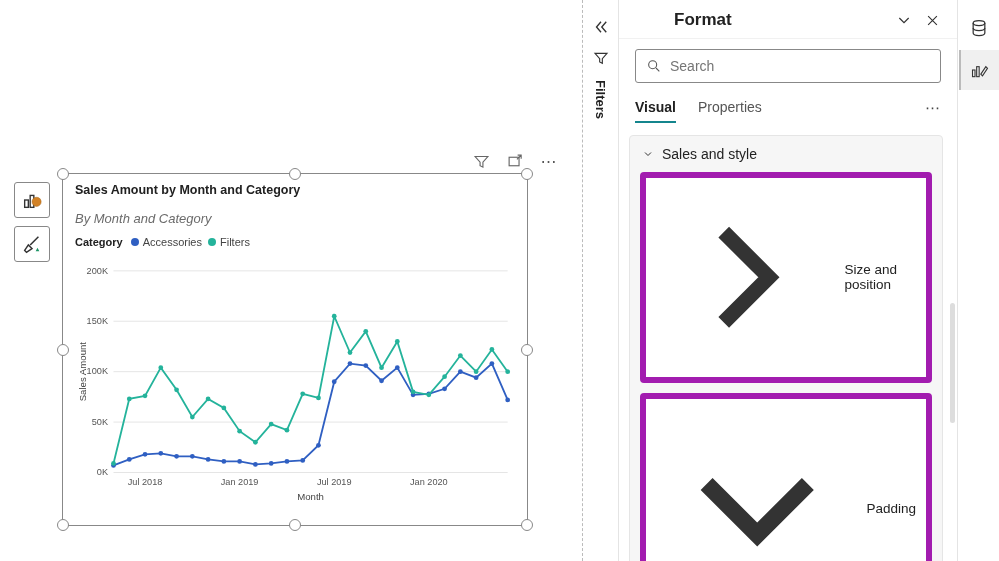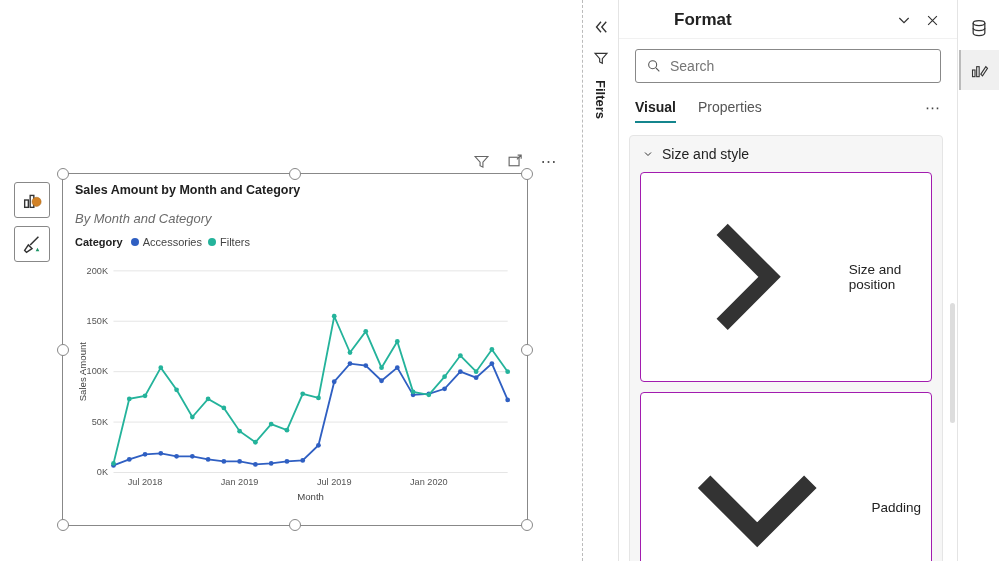--- a/index.html
+++ b/index.html
@@ -61,21 +61,21 @@
 .fp-tab.active { font-weight: 600; color: #212121; border-bottom-color: #14858d; }
 .fp-tabs .spacer { flex: 1; }
 .fp-tabs .more { color: #444; cursor: pointer; font-size: 15px; letter-spacing: 1px; }
 
 .fp-body { flex: 1; overflow-y: auto; padding: 12px 14px 12px 10px; position: relative; }
 .fp-scrollbar { position: absolute; right: 2px; top: 180px; width: 5px; height: 120px; background: #ddd; border-radius: 3px; }
 
 .card { background: #f6f6f6; border: 1px solid #e5e5e5; border-radius: 4px; margin-bottom: 10px; }
 .card-head { display: flex; align-items: center; padding: 10px 12px; gap: 8px; cursor: pointer; font-size: 14px; color: #222; }
 .card-head .chev { width: 12px; height: 12px; }
-.subcard { background: #fff; border: 1px solid #a21caf; border-radius: 4px; margin: 0 10px 10px 10px; }
+.subcard { background: #fff; border: 6px solid #a21caf; border-radius: 4px; margin: 0 10px 10px 10px; }
 .subcard-head { display: flex; align-items: center; padding: 9px 10px; gap: 8px; cursor: pointer; font-size: 13.5px; color: #222; }
 
 
 .right-rail { position: absolute; right: 0; top: 0; width: 42px; height: 561px; border-left: 1px solid #e4e4e4; display: flex; flex-direction: column; align-items: center; padding-top: 8px; gap: 2px; }
 .rr-btn { width: 40px; height: 40px; display: flex; align-items: center; justify-content: center; cursor: pointer; }
 .rr-btn.active { background: #f0f0f0; border-left: 2px solid #bbb; }
 </style>
 </head>
 <body>
 
@@ -255,21 +255,21 @@
     <div class="spacer"></div>
     <div class="more">⋯</div>
   </div>
 
   <div class="fp-body">
     <div class="card">
       <div class="card-head">
         <svg class="chev" viewBox="0 0 24 24">
             <path d="M6 9 L12 15 L18 9" fill="none" stroke="#333" stroke-width="2"></path>
           </svg>
-        <span>Size and style</span>
+        <span>Sales and style</span>
       </div>
 
       <div class="subcard">
         <div class="subcard-head">
           <svg class="chev" viewBox="0 0 24 24">
               <path d="M9 6 L15 12 L9 18" fill="none" stroke="#333" stroke-width="2"></path>
             </svg>
           <span>Size and position</span>
         </div>
       </div>

